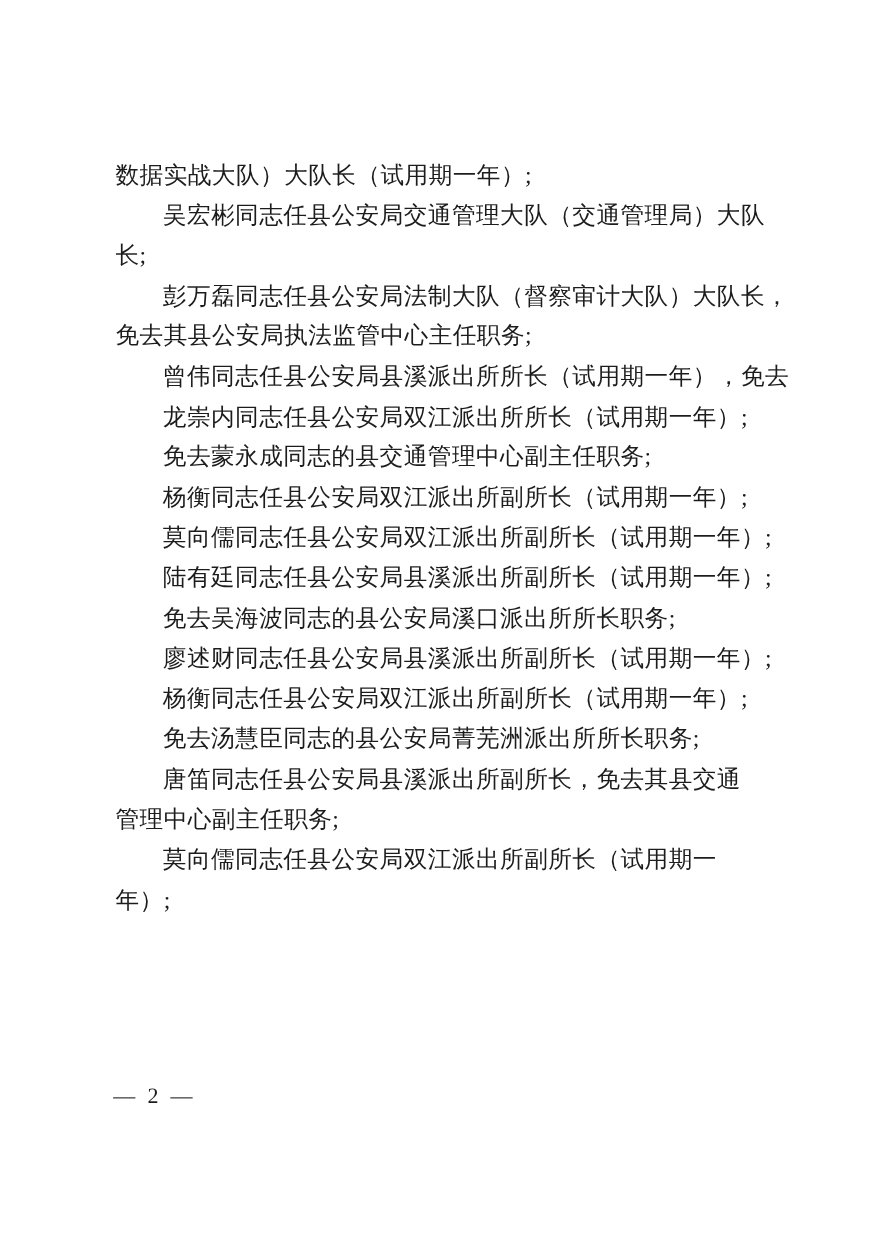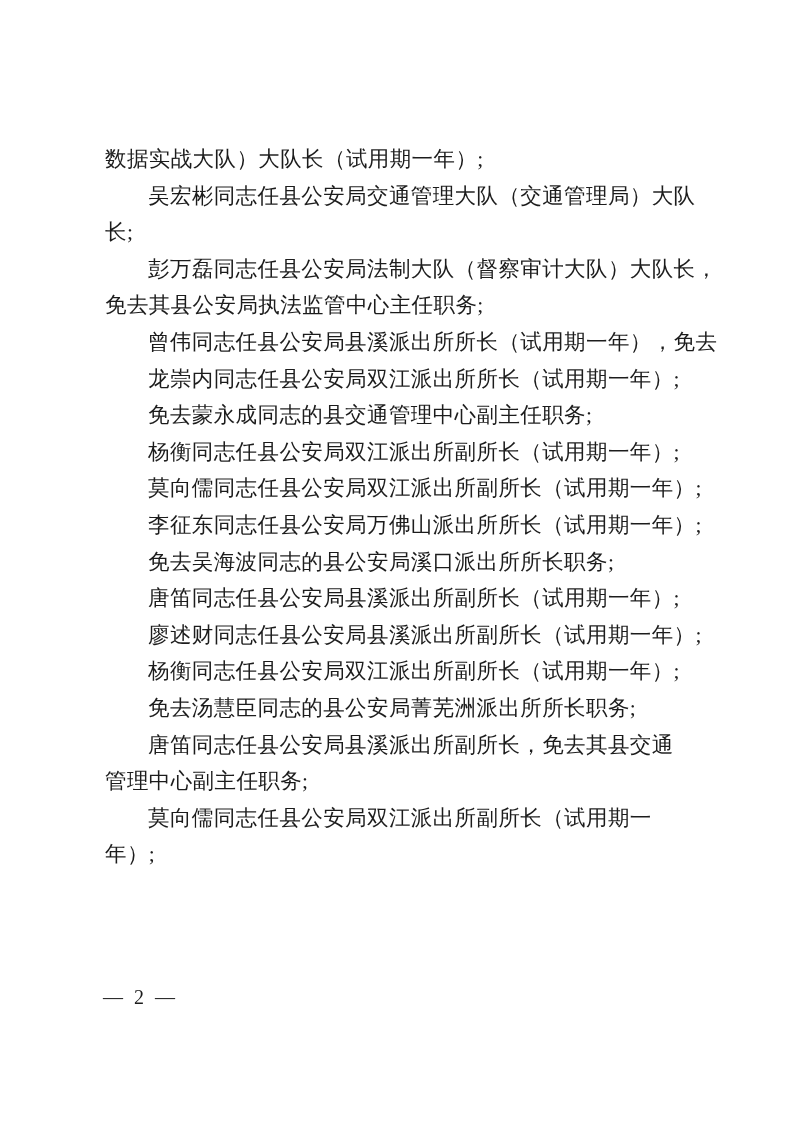--- a/index.html
+++ b/index.html
@@ -52,23 +52,22 @@
     <p class="line">数据实战大队）大队长（试用期一年）;</p>
     <p class="line indent">吴宏彬同志任县公安局交通管理大队（交通管理局）大队</p>
     <p class="line">长;</p>
     <p class="line indent">彭万磊同志任县公安局法制大队（督察审计大队）大队长，</p>
     <p class="line">免去其县公安局执法监管中心主任职务;</p>
     <p class="line indent">曾伟同志任县公安局县溪派出所所长（试用期一年），免去</p>
     <p class="line indent">龙崇内同志任县公安局双江派出所所长（试用期一年）;</p>
     <p class="line indent">免去蒙永成同志的县交通管理中心副主任职务;</p>
     <p class="line indent">杨衡同志任县公安局双江派出所副所长（试用期一年）;</p>
     <p class="line indent">莫向儒同志任县公安局双江派出所副所长（试用期一年）;</p>
-    <p class="line indent">李征东同志任县公安局万佛山派出所所长（试用期一年）;</p>
+    <p class="line indent">陆有廷同志任县公安局县溪派出所副所长（试用期一年）;</p>
     <p class="line indent">免去吴海波同志的县公安局溪口派出所所长职务;</p>
-    <p class="line indent">唐笛同志任县公安局县溪派出所副所长（试用期一年）;</p>
     <p class="line indent">廖述财同志任县公安局县溪派出所副所长（试用期一年）;</p>
     <p class="line indent">杨衡同志任县公安局双江派出所副所长（试用期一年）;</p>
     <p class="line indent">免去汤慧臣同志的县公安局菁芜洲派出所所长职务;</p>
     <p class="line indent">唐笛同志任县公安局县溪派出所副所长，免去其县交通</p>
     <p class="line">管理中心副主任职务;</p>
     <p class="line indent">莫向儒同志任县公安局双江派出所副所长（试用期一</p>
     <p class="line">年）;</p>
   </div>
   <div class="page-footer">— 2 —</div>
 </div>

